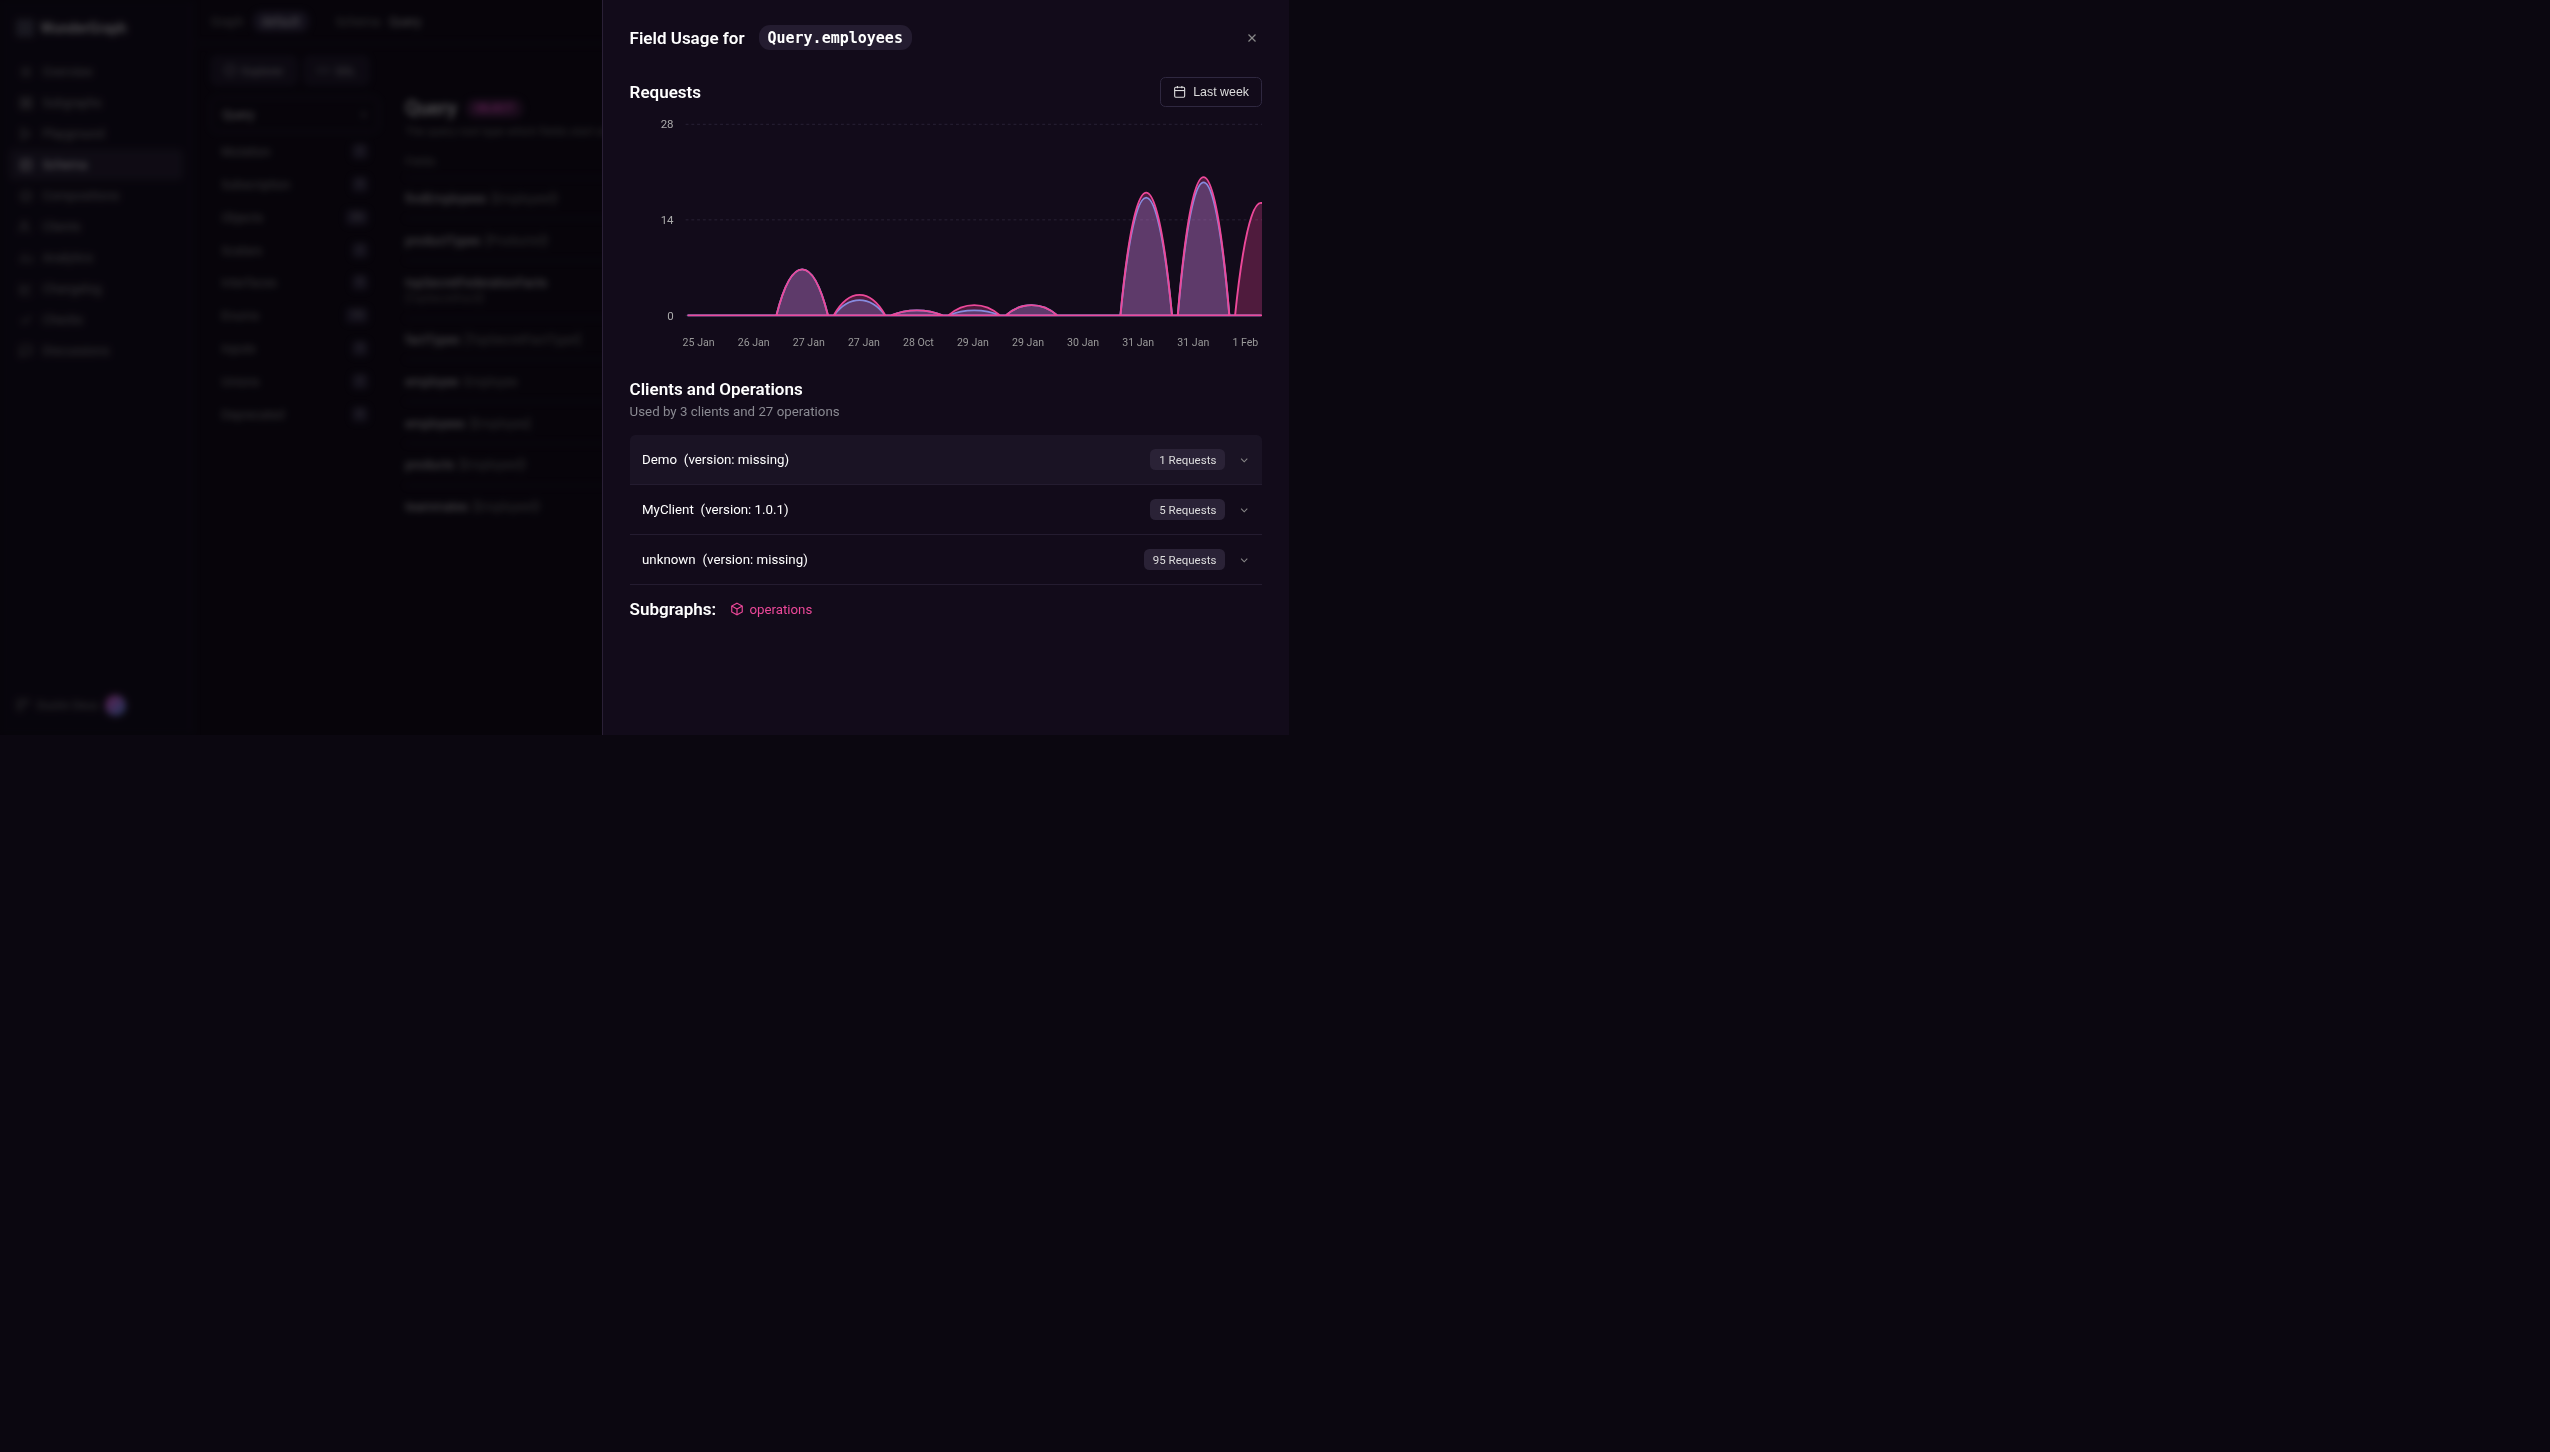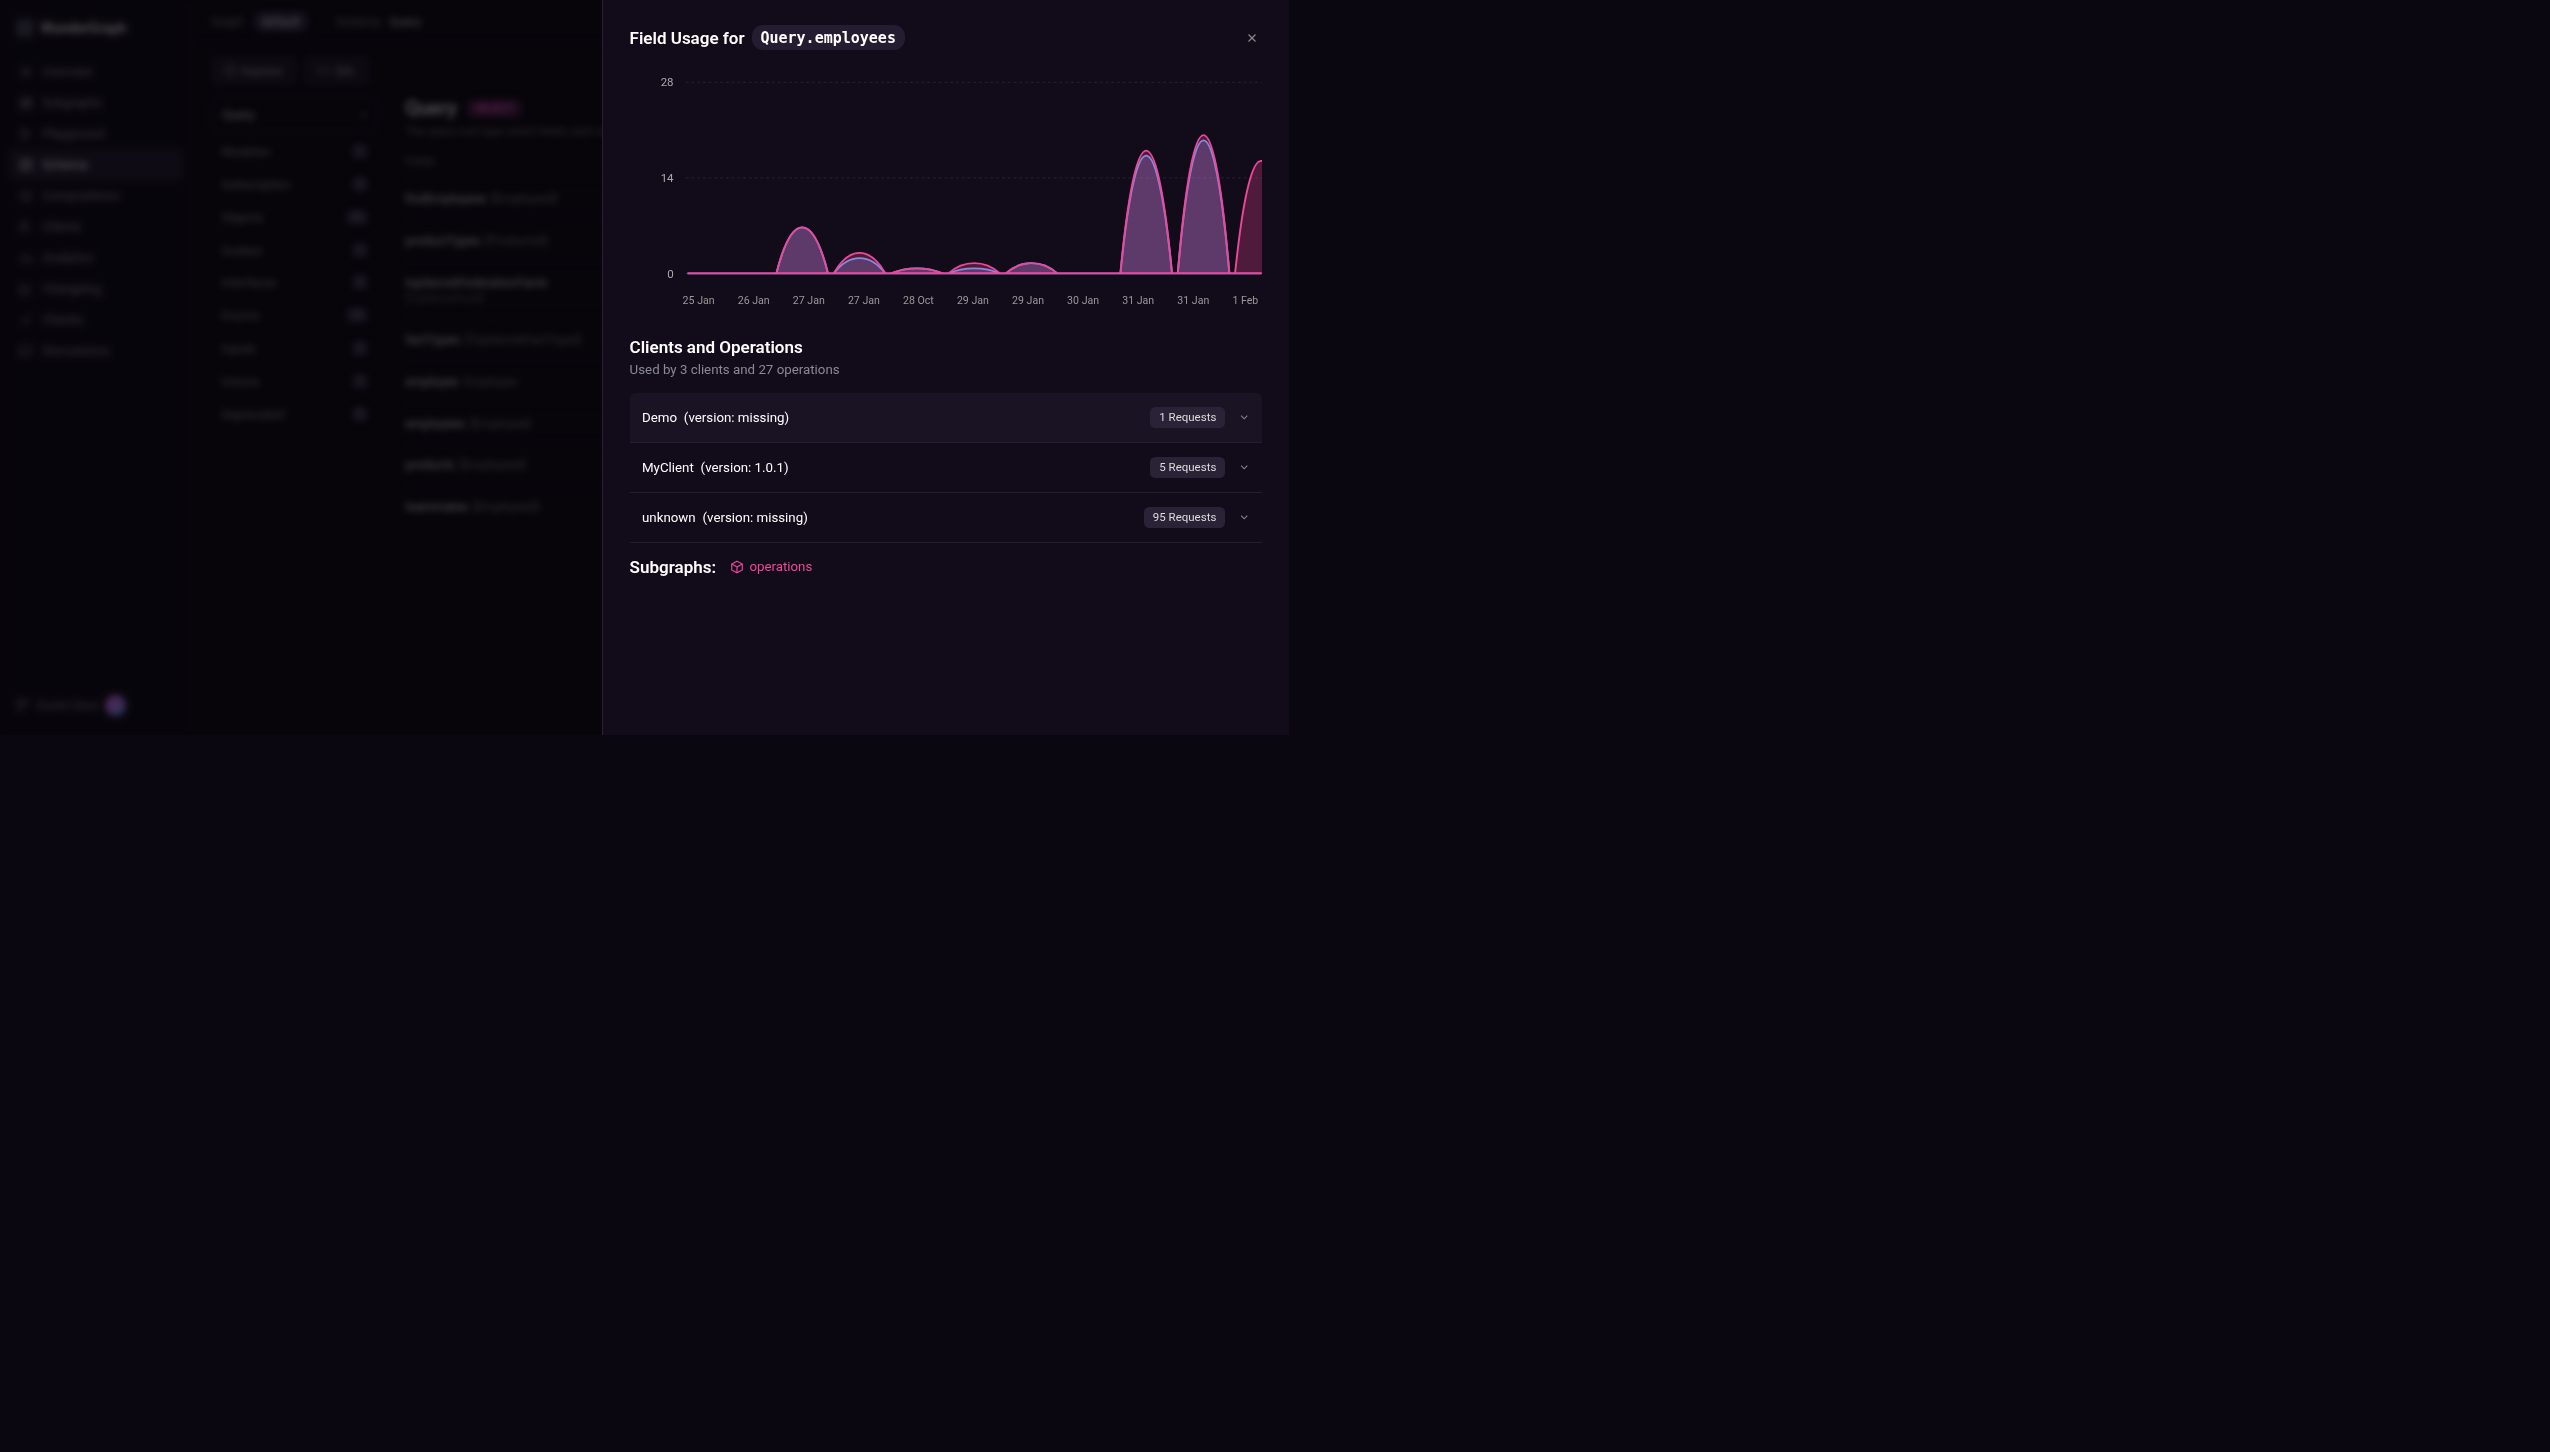--- a/index.html
+++ b/index.html
@@ -192,21 +192,21 @@
   justify-content: space-between;
   align-items: center;
   margin-bottom: 26.6px;
 }
 .panel-title {
   font-size: 17px;
   font-weight: 600;
   color: #fff;
   display: flex;
   align-items: center;
-  gap: 7px;
+  gap: 14px;
 }
 .code-chip {
   background: #241c30;
   padding: 3.5px 8.9px;
   border-radius: 11px;
   font-family: ui-monospace, Menlo, monospace;
   font-size: 15px;
 }
 .close-btn {
   width: 21px; height: 21px;
@@ -509,20 +509,32 @@
       <span class="code-chip">Query.employees</span>
     </div>
     <div class="close-btn">
       <svg width="14" height="14" viewBox="0 0 24 24" fill="none" stroke="currentColor" stroke-width="2">
           <line x1="18" y1="6" x2="6" y2="18"></line>
           <line x1="6" y1="6" x2="18" y2="18"></line>
         </svg>
     </div>
   </div>
 
+  <div class="section-row">
+    <div class="section-title">Requests</div>
+    <button class="range-btn">
+      <svg width="13.3" height="13.3" viewBox="0 0 24 24" fill="none" stroke="currentColor" stroke-width="2">
+          <rect x="3" y="4" width="18" height="18" rx="2"></rect>
+          <line x1="16" y1="2" x2="16" y2="6"></line>
+          <line x1="8" y1="2" x2="8" y2="6"></line>
+          <line x1="3" y1="10" x2="21" y2="10"></line>
+        </svg>
+      <span>Last week</span>
+    </button>
+  </div>
 
   <div class="chart-box">
     <div class="y-label" style="top:-1.8px">28</div>
     <div class="y-label" style="top:94px">14</div>
     <div class="y-label" style="top:190px">0</div>
     <svg class="chart-svg" viewBox="0 0 660 260" preserveAspectRatio="none">
       <line x1="58" y1="6" x2="660" y2="6" stroke="#2a2438" stroke-dasharray="3 3"></line>
       <line x1="58" y1="114" x2="660" y2="114" stroke="#2a2438" stroke-dasharray="3 3"></line>
       <line x1="58" y1="222" x2="660" y2="222" stroke="#2a2438"></line>
       <g id="chart-paths">

